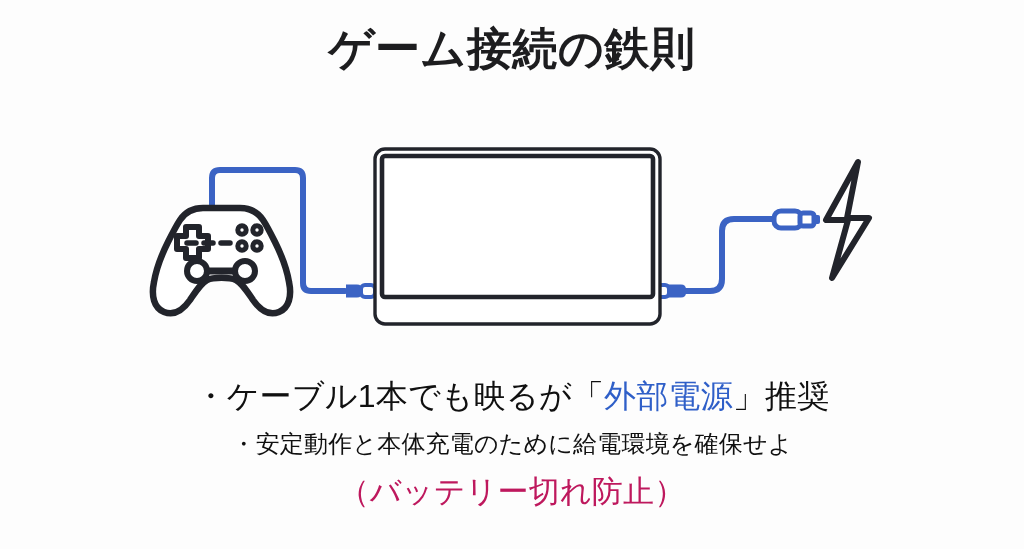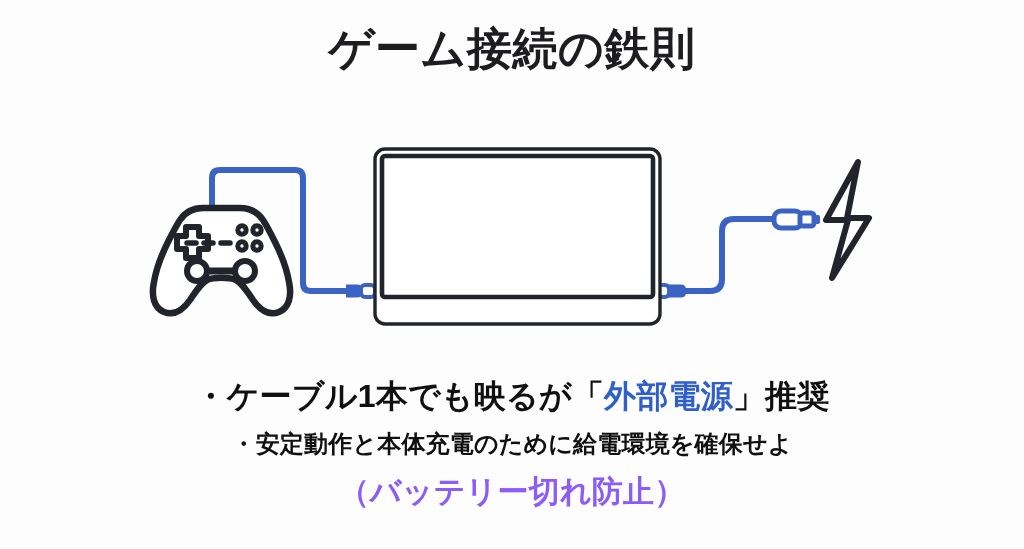--- a/index.html
+++ b/index.html
@@ -52,31 +52,31 @@
   #captions {
     position: absolute;
     left: 0;
     top: 372px;
     width: 1024px;
     text-align: center;
   }
   .caption-line {
     font-size: 32px;
     line-height: 48px;
-    font-weight: 700;
+    font-weight: 400;
     color: #101010;
     white-space: nowrap;
     letter-spacing: 0.2px;
   }
   .caption-line.line2 {
     font-size: 24px;
   }
   .caption-line.line3 {
     font-size: 31px;
-    color: #8b5cf6;
+    color: #be185d;
     text-align: center;
   }
   .hl-blue {
     color: #2f5fc8;
   }
 
   
   #watermark {
     position: absolute;
     right: 6px;

